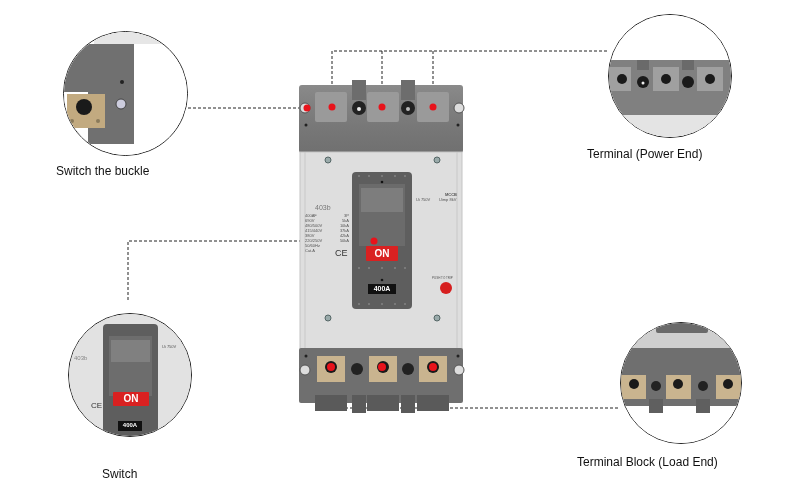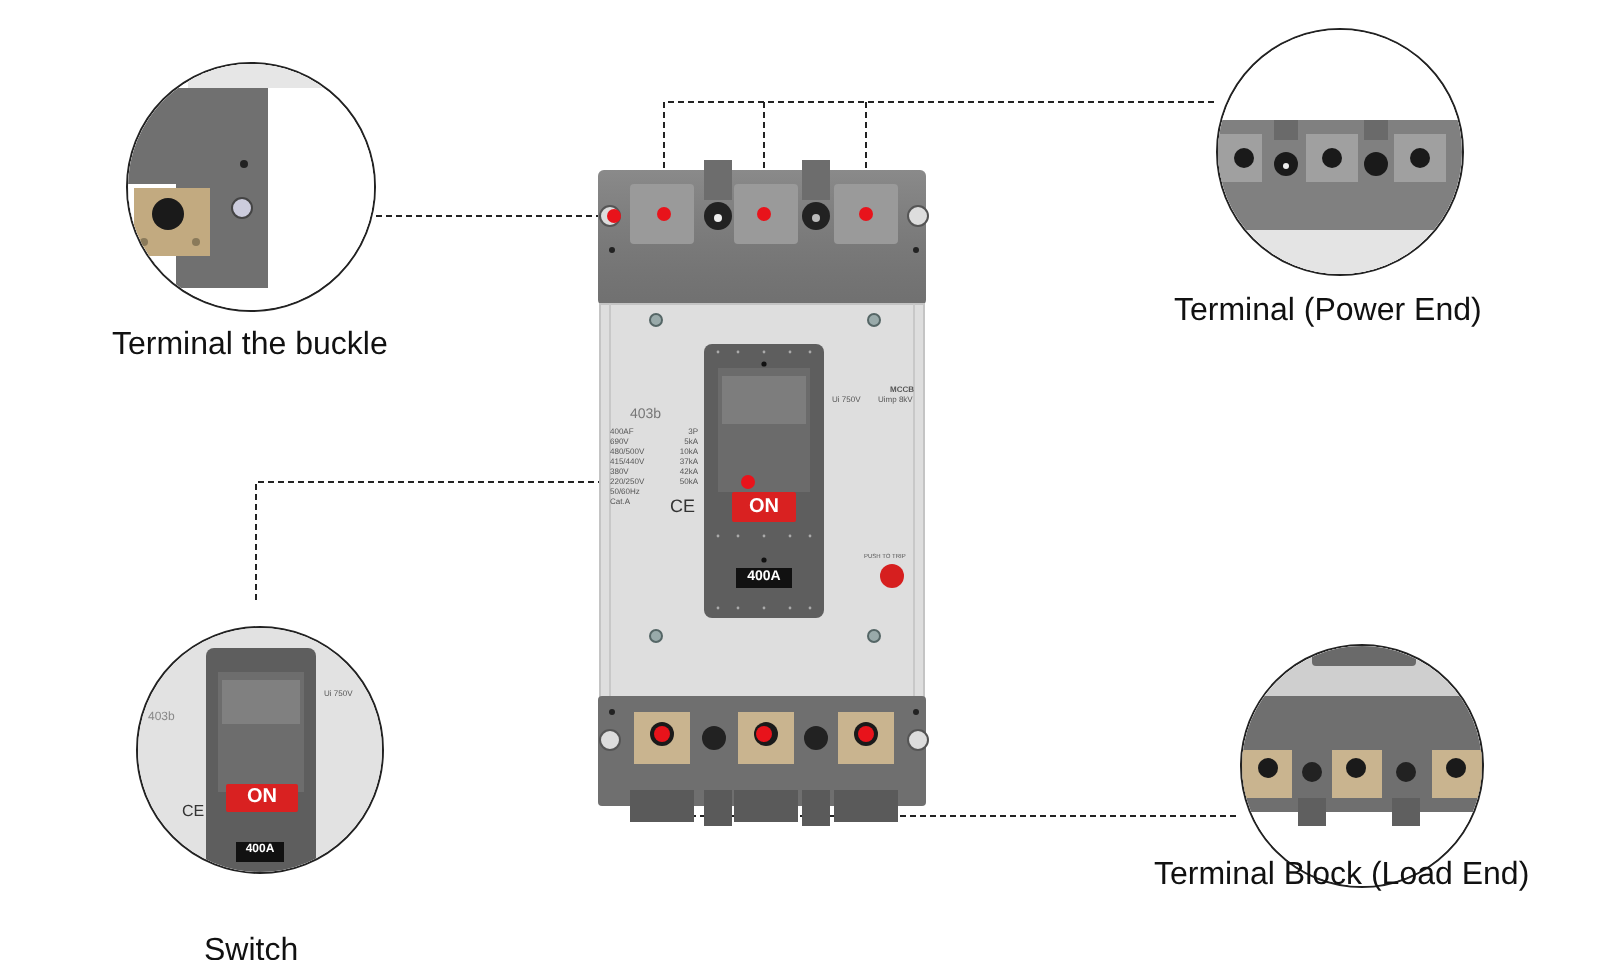--- a/index.html
+++ b/index.html
@@ -1,20 +1,20 @@
 <!DOCTYPE html>
 <html><head>
 <meta charset="utf-8">
 <style>
   html, body { margin: 0; padding: 0; }
   body { width: 800px; height: 480px; background: #ffffff; position: relative; overflow: hidden;
          font-family: "Liberation Sans", sans-serif; }
   .abs { position: absolute; }
   svg.lines { position: absolute; left: 0; top: 0; width: 800px; height: 480px; pointer-events: none; }
-  .label { position: absolute; font-size: 16px; color: #111; white-space: nowrap; }
+  .label { position: absolute; font-size: 12px; color: #111; white-space: nowrap; }
   .circle { position: absolute; border: 1.5px solid #222; border-radius: 50%; overflow: hidden; background: #fff; }
   .breaker { position: absolute; left: 297px; top: 80px; width: 170px; height: 335px; }
   .tinytext { font-size: 4px; color: #555; position: absolute; white-space: nowrap; }
 </style>
 </head>
 <body>
 
 <svg class="lines" viewBox="0 0 800 480">
   <g stroke="#222" stroke-width="1" stroke-dasharray="3,2" fill="none">
 
@@ -180,21 +180,21 @@
     <rect x="0" y="12" width="70" height="100" fill="#707070"></rect>
     <rect x="0" y="60" width="24" height="52" fill="#fff"></rect>
     <rect x="3" y="62" width="38" height="34" fill="#c2aa80"></rect>
     <circle cx="20" cy="75" r="8" fill="#1a1a1a"></circle>
     <circle cx="8" cy="89" r="2" fill="#8a7a5a"></circle>
       <circle cx="34" cy="89" r="2" fill="#8a7a5a"></circle>
     <circle cx="57" cy="72" r="5" fill="#ccd" stroke="#444"></circle>
     <circle cx="58" cy="50" r="2" fill="#222"></circle>
   </svg>
 </div>
-<span class="label" style="left:56px;top:164px;">Terminal the buckle</span>
+<span class="label" style="left:56px;top:164px;">Switch the buckle</span>
 
 <div class="circle" style="left:608px;top:14px;width:122px;height:122px;">
   <svg width="122" height="122" viewBox="0 0 122 122">
     <rect width="122" height="122" fill="#fff"></rect>
     <rect x="0" y="45" width="122" height="55" fill="#808080"></rect>
     <rect x="0" y="100" width="122" height="22" fill="#e4e4e4"></rect>
     <rect x="0" y="52" width="22" height="24" fill="#a0a0a0"></rect>
     <rect x="44" y="52" width="26" height="24" fill="#a0a0a0"></rect>
     <rect x="88" y="52" width="26" height="24" fill="#a0a0a0"></rect>
     <rect x="28" y="45" width="12" height="10" fill="#6a6a6a"></rect>
@@ -237,13 +237,13 @@
     <rect x="95" y="52" width="25" height="24" fill="#c9b48f"></rect>
     <circle cx="13" cy="61" r="5" fill="#1a1a1a"></circle>
     <circle cx="57" cy="61" r="5" fill="#1a1a1a"></circle>
     <circle cx="107" cy="61" r="5" fill="#1a1a1a"></circle>
     <circle cx="35" cy="63" r="5" fill="#222"></circle>
     <circle cx="82" cy="63" r="5" fill="#222"></circle>
     <rect x="28" y="76" width="14" height="14" fill="#5f5f5f"></rect>
     <rect x="75" y="76" width="14" height="14" fill="#5f5f5f"></rect>
   </svg>
 </div>
-<span class="label" style="left:577px;top:429px;">Terminal Block (Load End)</span>
+<span class="label" style="left:577px;top:455px;">Terminal Block (Load End)</span>
 
 </body></html>

